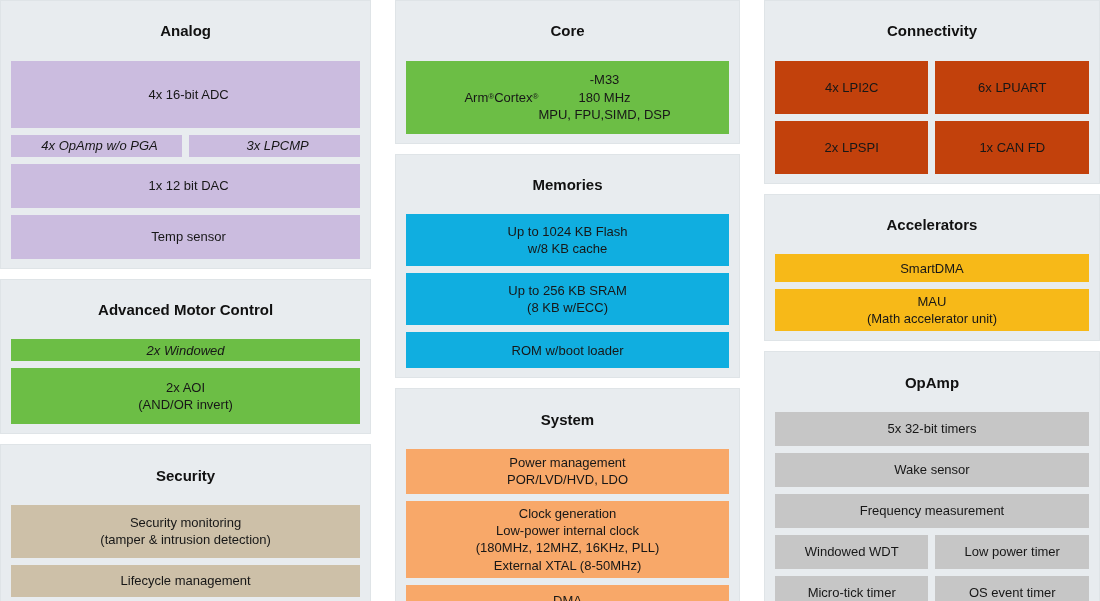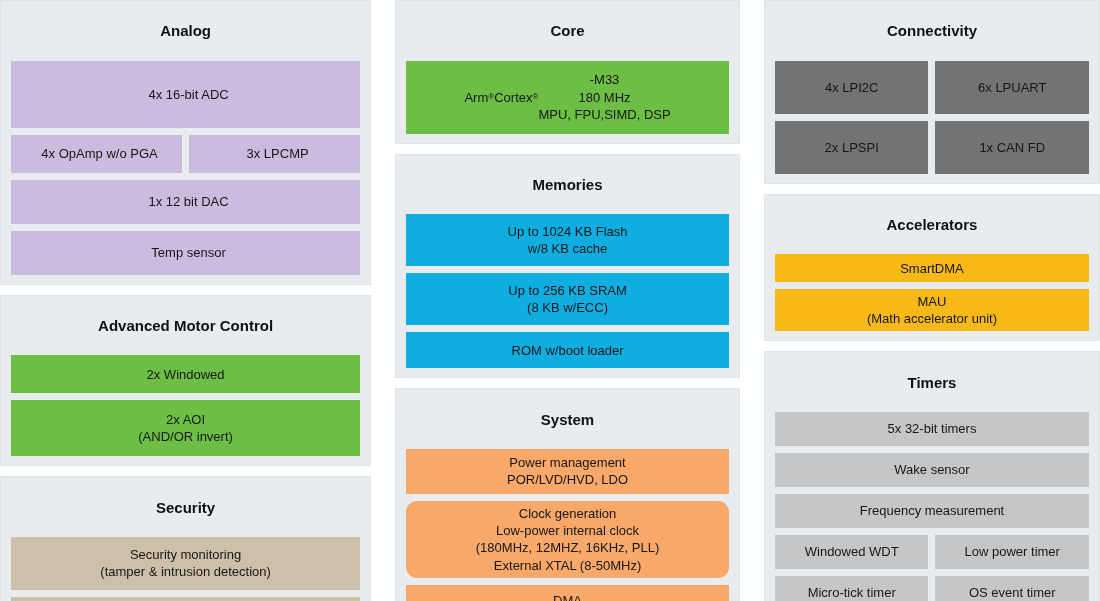--- a/index.html
+++ b/index.html
@@ -80,33 +80,33 @@
     color: #171717;
     white-space: pre-line;
   }
 
   
   .c-purple     { background: #cbbcdf; padding-left: 12px; }
   .c-green      { background: #6cbe45; }
   .c-blue       { background: #10aee0; }
   .c-orange     { background: #f8a869; }
   .c-amber      { background: #f7b918; }
-  .c-lightblue  { background: #737373; }
+  .c-lightblue  { background: #c2410c; }
   .c-tan        { background: #cdc0a8; }
   .c-gray       { background: #c6c6c6; }
 
   
   .h-adc     { height: 67px; }
-  .h-std     { height: 38px; }
+  .h-std     { height: 22px; font-style: italic; }
   .h-tall    { height: 44px; }
   .h-core    { height: 73px; }
   .h-mem2    { height: 52px; }
   .h-mem1    { height: 36px; }
   .h-sys2    { height: 45px; }
-  .h-sysclk  { height: 77px; border-radius: 11px; }
+  .h-sysclk  { height: 77px; }
   .h-sys1    { height: 31px; }
   .h-conn    { height: 53px; }
   .h-acc2    { height: 42px; }
   .h-acc1    { height: 28px; }
   .h-tmr     { height: 34px; }
   .h-mc2     { height: 56px; }
   .h-sec2    { height: 53px; }
   .h-sec1    { height: 32px; }
 
   sup { font-size: 0.62em; vertical-align: super; line-height: 0; }
@@ -239,21 +239,21 @@
           <div class="block c-amber h-acc1">SmartDMA</div>
         </div>
         <div class="row">
           <div class="block c-amber h-acc2">MAU
 (Math accelerator unit)</div>
         </div>
       </div>
     </section>
 
     <section class="panel">
-      <h2 class="panel-title">Timers</h2>
+      <h2 class="panel-title">OpAmp</h2>
       <div class="rows">
         <div class="row">
           <div class="block c-gray h-tmr">5x 32-bit timers</div>
         </div>
         <div class="row">
           <div class="block c-gray h-tmr">Wake sensor</div>
         </div>
         <div class="row">
           <div class="block c-gray h-tmr">Frequency measurement</div>
         </div>

